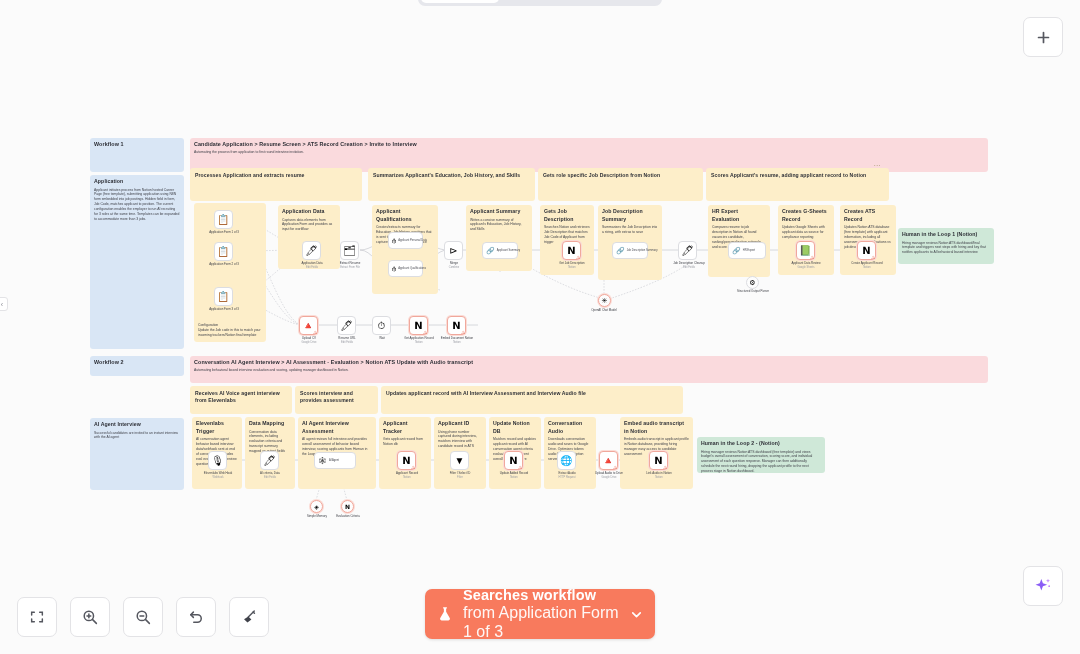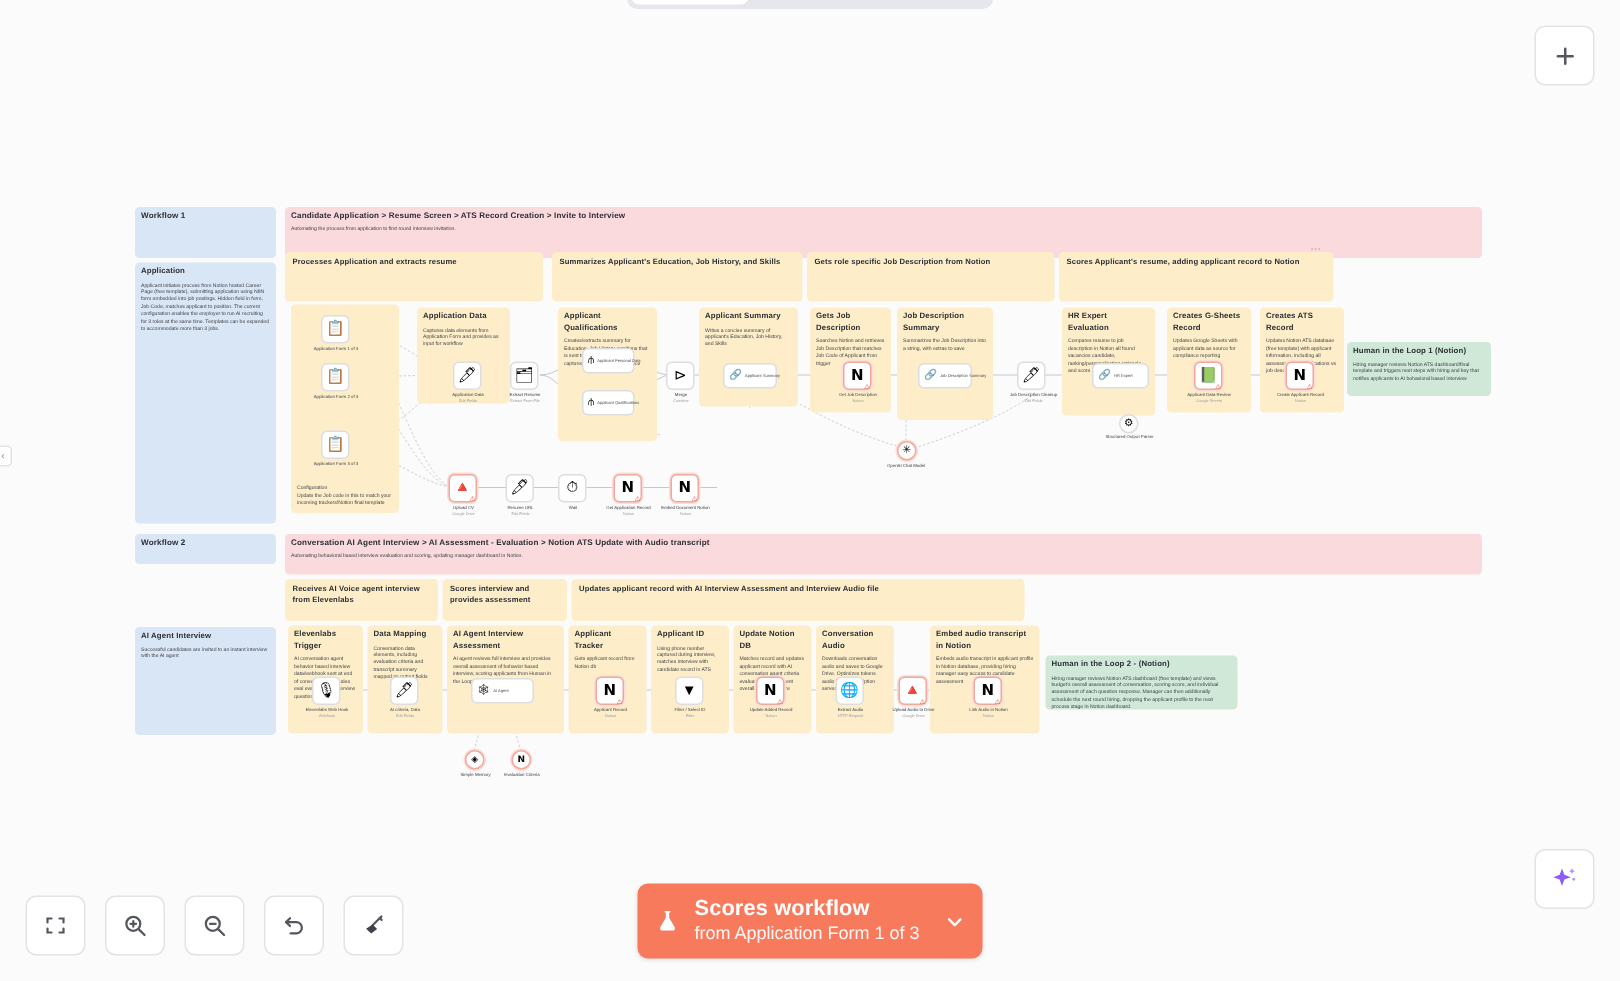--- a/index.html
+++ b/index.html
@@ -44,21 +44,21 @@
   #execute-workflow-button {
     position: absolute; left: 425px; top: 589px;
     width: 230px; height: 50px;
     background: #f87a5d; border-radius: 7px;
     display: flex; align-items: center; gap: 9px;
     padding: 0 11px; cursor: pointer; color: #fff;
     box-shadow: 0 1px 3px rgba(0,0,0,.12);
   }
   #execute-workflow-button .labels { flex: 1; line-height: 1.18; }
   .exec-title { font-size: 14.5px; font-weight: 600; letter-spacing: .1px; }
-  .exec-sub { font-size: 12px; opacity: .94; }
+  .exec-sub { font-size: 16px; opacity: .94; }
 
   
   #canvas { position: absolute; inset: 0; }
 
   .note {
     position: absolute; border-radius: 3px; overflow: hidden;
     font-size: 3.4px; line-height: 1.45; color: #40424a;
     padding: 3px 4px;
   }
   .note .nt-title { font-size: 5.2px; font-weight: 600; color: #2c2e35; margin-bottom: 2px; letter-spacing:.1px;}
@@ -574,19 +574,19 @@
       <path d="M17.6 5.4l1.6 1.6" stroke="#55575f" stroke-width="2" stroke-linecap="round"></path>
       </svg>
   </div>
 </div>
 
 <div id="execute-workflow-button">
   <svg width="18" height="20" viewBox="0 0 24 24">
     <path d="M9.5 3h5v1.5h-1V9l4.8 8.4A2 2 0 0116.6 20.5H7.4a2 2 0 01-1.7-3.1L10.5 9V4.5h-1z" fill="#fff"></path>
   </svg>
   <div class="labels">
-    <div class="exec-title">Scores workflow</div>
+    <div class="exec-title">Searches workflow</div>
     <div class="exec-sub">from Application Form 1 of 3</div>
   </div>
   <svg width="15" height="15" viewBox="0 0 24 24" fill="none" stroke="#fff" stroke-width="2.6" stroke-linecap="round" stroke-linejoin="round">
     <path d="M6 9.5l6 6 6-6"></path>
     </svg>
 </div>
 
 </body></html>

